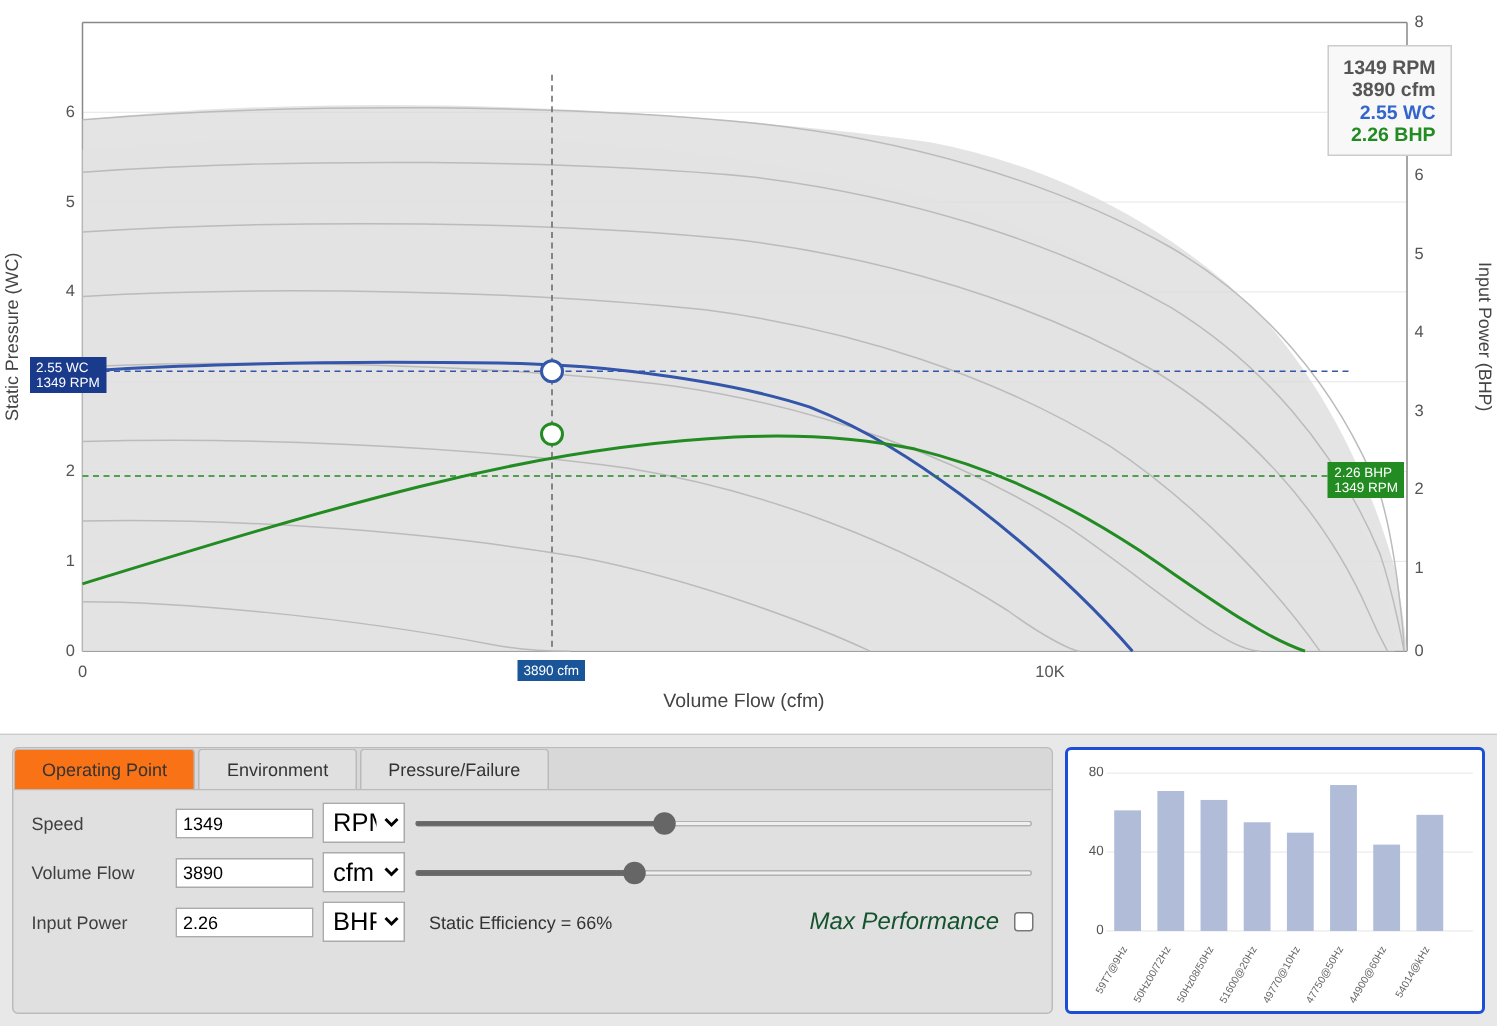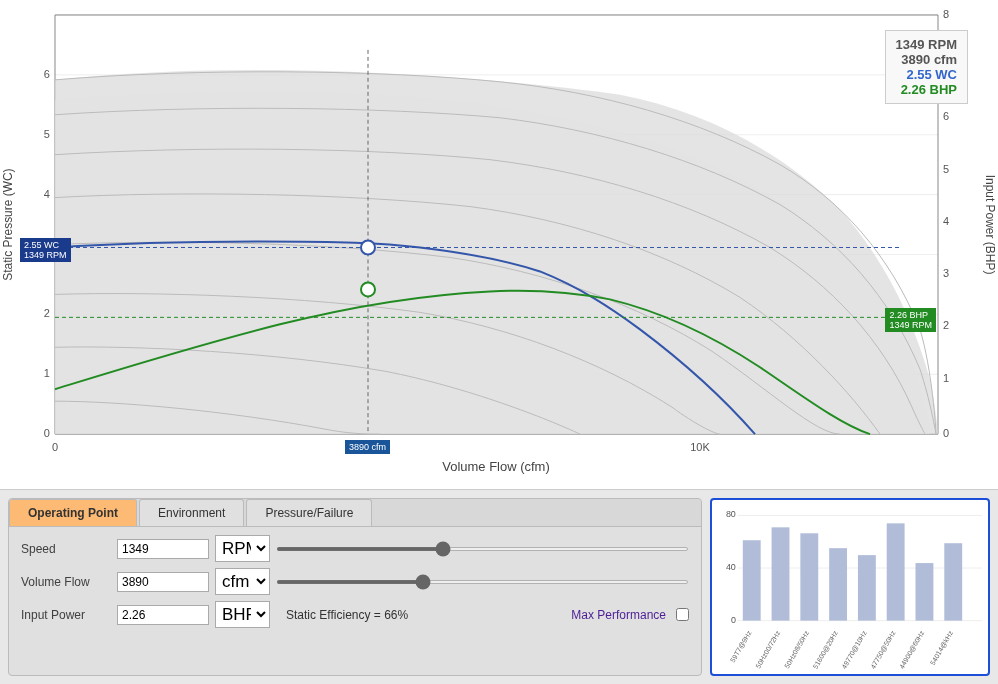--- a/index.html
+++ b/index.html
@@ -20,31 +20,31 @@
     .info-box .bhp { color: #228b22; font-size: 13px; font-weight: bold; }
 
     
     .bottom-panel { display: flex; flex-direction: row; width: 100%; height: 194px; background: #e8e8e8; padding: 8px; gap: 8px; }
 
     .left-panel { flex: 1; background: #e0e0e0; border: 1px solid #bbb; border-radius: 4px; padding: 0; }
 
     
     .tabs { display: flex; flex-direction: row; background: #d8d8d8; border-bottom: 1px solid #bbb; border-radius: 4px 4px 0 0; overflow: hidden; }
     .tab { padding: 6px 18px; cursor: pointer; border: 1px solid #bbb; border-bottom: none; background: #e0e0e0; font-size: 12px; color: #333; margin-right: 2px; border-radius: 3px 3px 0 0; }
-    .tab.active { background: #fdba74; border-bottom: 1px solid #fff; margin-bottom: -1px; font-weight: bold; }
+    .tab.active { background: #f97316; border-bottom: 1px solid #fff; margin-bottom: -1px; font-weight: normal; }
 
     
     .form-area { padding: 8px 12px; }
     .form-row { display: flex; align-items: center; margin-bottom: 6px; gap: 6px; }
     .form-label { width: 90px; font-size: 12px; color: #404040; }
     .form-input { width: 92px; border: 1px solid #aaa; padding: 2px 4px; font-size: 12px; background: #fff; }
     .form-select { border: 1px solid #aaa; padding: 2px 2px; font-size: 17px; background: #fff; width: 55px; }
     .form-slider { flex: 1; height: 4px; accent-color: #666; }
     .form-static-text { font-size: 12px; color: #333; margin-left: 10px; }
-    .max-perf-label { font-size: 12px; color: #4c1d95; }
+    .max-perf-label { font-size: 16px; color: #14532d; font-style: italic; }
     .max-perf-check { margin-left: 4px; }
 
     
     .right-panel { width: 280px; background: #fff; border: 2px solid #1d4ed8; border-radius: 4px; padding: 4px; display: flex; flex-direction: column; }
     .mini-chart { width: 100%; flex: 1; position: relative; }
 
     
     .chart-label-blue { position: absolute; background: #1a3a8c; color: #fff; font-size: 9px; padding: 2px 4px; white-space: nowrap; }
     .chart-label-cfm { position: absolute; background: #1a5599; color: #fff; font-size: 9px; padding: 2px 4px; white-space: nowrap; }
     .chart-label-bhp { position: absolute; background: #228b22; color: #fff; font-size: 9px; padding: 2px 4px; white-space: nowrap; }

